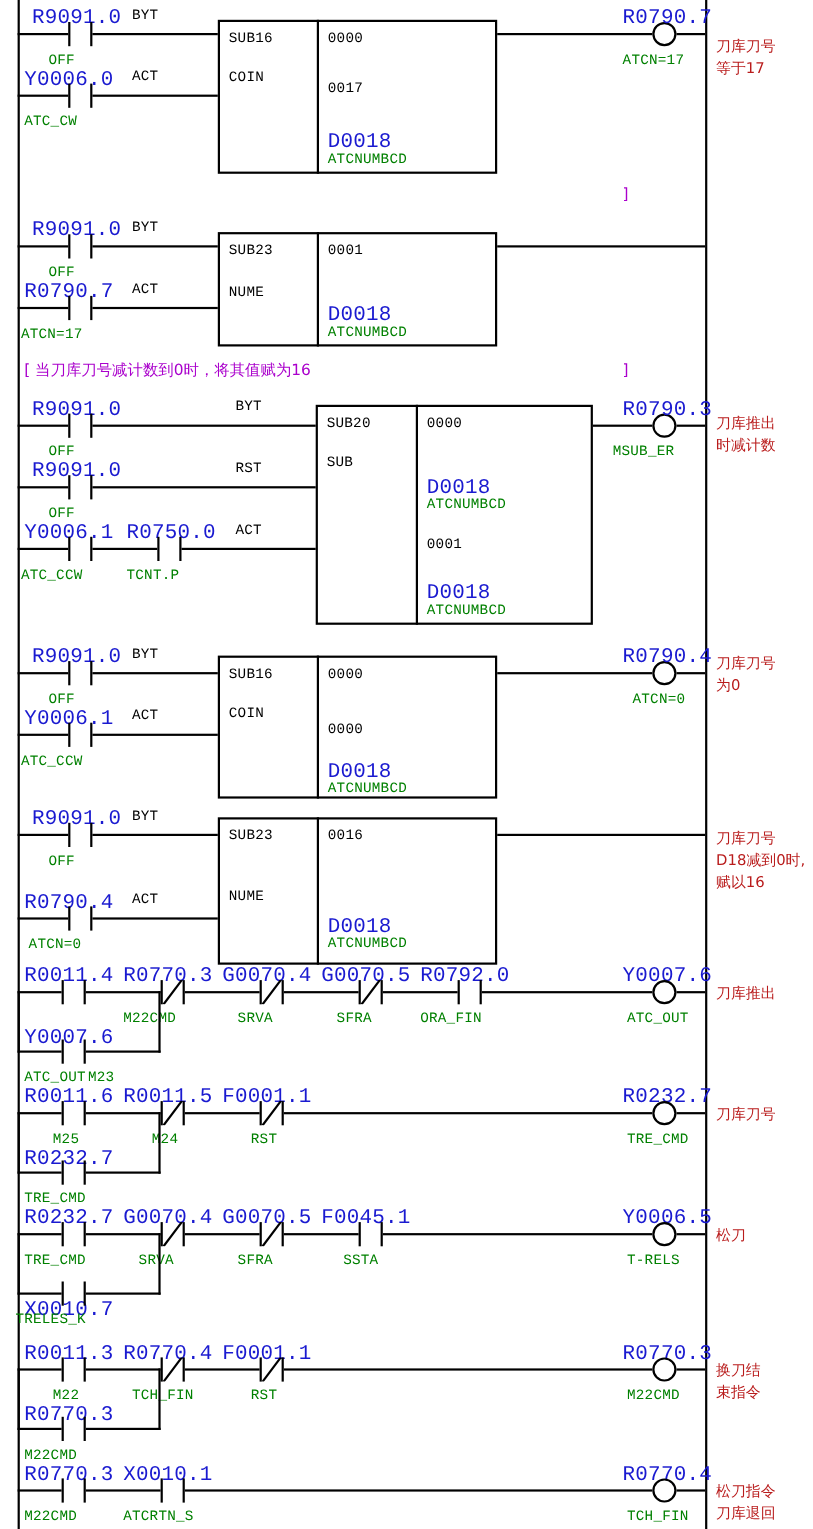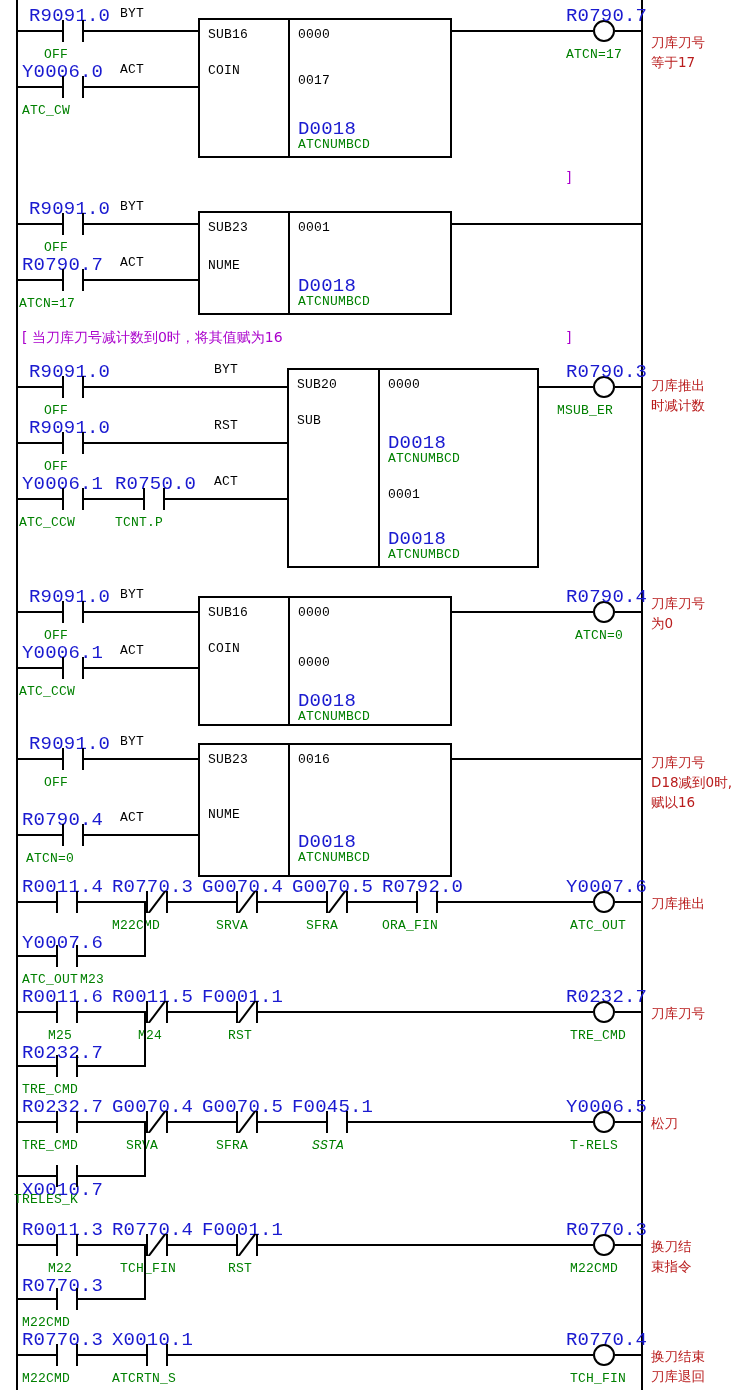--- a/index.html
+++ b/index.html
@@ -416,21 +416,21 @@
         <div class="bar bl"></div>
         <div class="bar br"></div>
       </div>
     <div class="wire" style="left:348px;top:1121px;width:245px;"></div>
     <div class="coil" style="left:593px;top:1111px;"></div>
     <div class="wire" style="left:615px;top:1121px;width:26px;"></div>
 
     <div class="t sym" style="left:22px;top:1139px;">TRE_CMD</div>
     <div class="t sym" style="left:126px;top:1139px;">SRVA</div>
     <div class="t sym" style="left:216px;top:1139px;">SFRA</div>
-    <div class="t sym" style="left:312px;top:1139px;font-style:italic;">SSTA</div>
+    <div class="t sym" style="left:312px;top:1139px;">SSTA</div>
     <div class="t sym" style="left:570px;top:1139px;">T-RELS</div>
 
     <div class="t addr" style="left:22px;top:1154px;margin-top:27px;">X0010.7</div>
     <div class="vwire" style="left:16px;top:1121px;height:56px;"></div>
     <div class="vwire" style="left:144px;top:1121px;height:56px;"></div>
     <div class="wire" style="left:16px;top:1175px;width:40px;"></div>
     <div class="contact" style="left:56px;top:1165px;">
         <div class="bar bl"></div>
         <div class="bar br"></div>
       </div>
@@ -506,16 +506,16 @@
         <div class="bar br"></div>
       </div>
     <div class="wire" style="left:168px;top:1354px;width:425px;"></div>
     <div class="coil" style="left:593px;top:1344px;"></div>
     <div class="wire" style="left:615px;top:1354px;width:26px;"></div>
 
     <div class="t sym" style="left:22px;top:1372px;">M22CMD</div>
     <div class="t sym" style="left:112px;top:1372px;">ATCRTN_S</div>
     <div class="t sym" style="left:570px;top:1372px;">TCH_FIN</div>
 
-    <div class="t note" style="left:651px;top:1346px;"><span>换刀结束</span><br><span>刀库退回</span></div>
+    <div class="t note" style="left:651px;top:1346px;"><span>松刀指令</span><br><span>刀库退回</span></div>
   </div>
 
 </div>
 
 </body></html>

